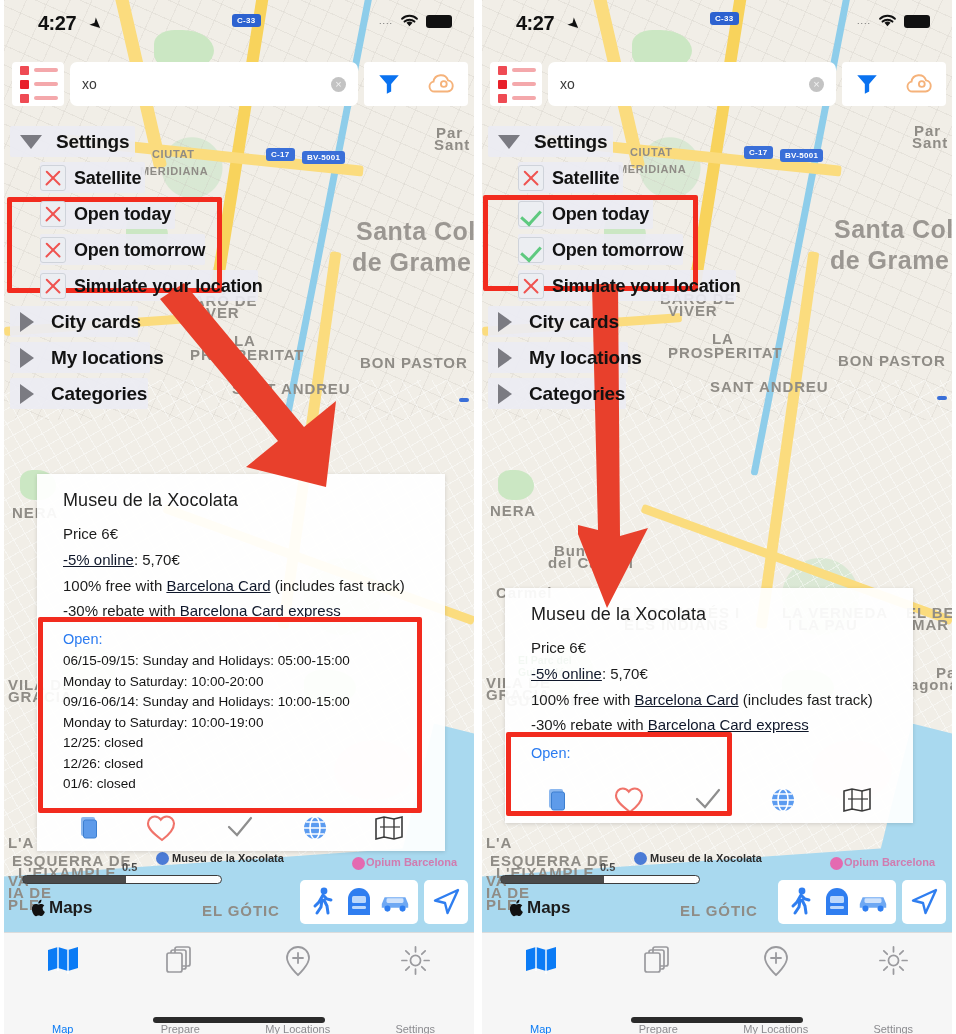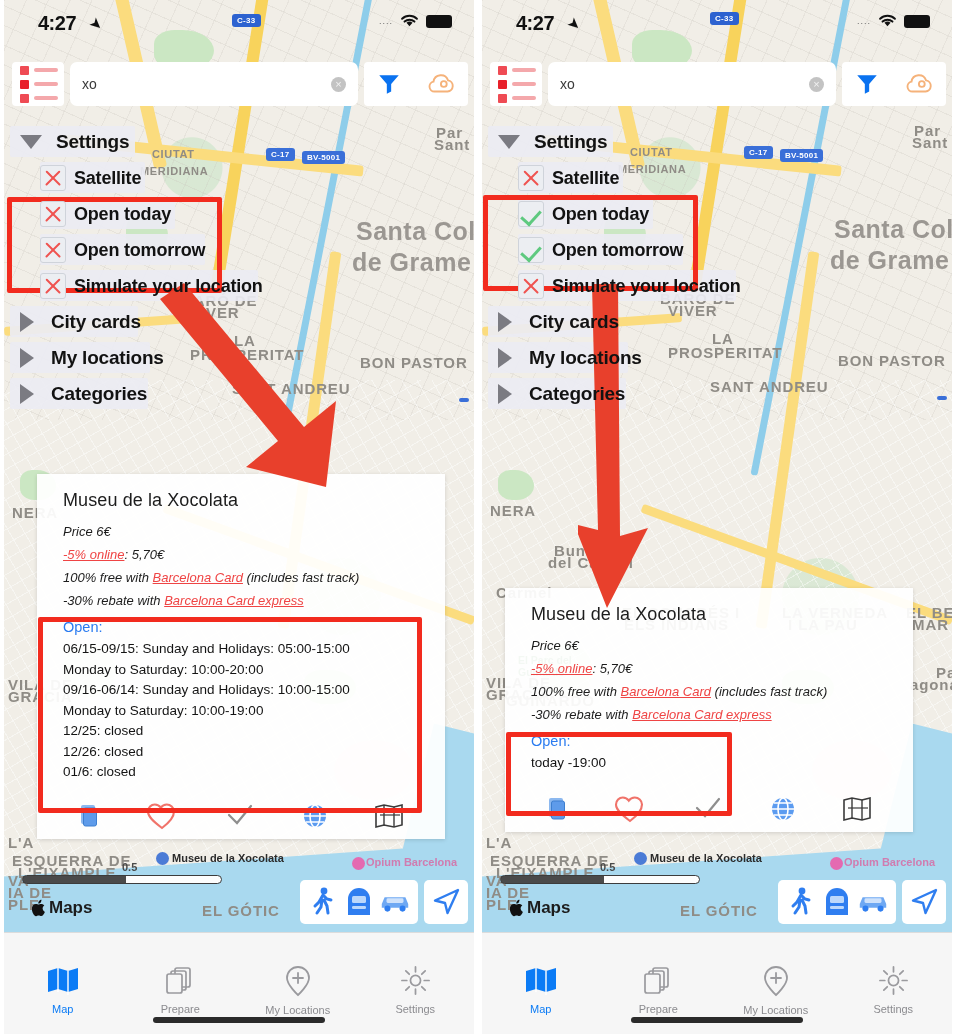--- a/index.html
+++ b/index.html
@@ -89,22 +89,22 @@
 
   
   .hlbox{position:absolute;border:5px solid #f22b1e;border-radius:2px;pointer-events:none;}
 
   
   .arrow{position:absolute;pointer-events:none;}
 
   
   .card{position:absolute;background:rgba(255,255,255,.93);box-shadow:0 1px 4px rgba(0,0,0,.14);}
   .card .ttl{font-size:18px;color:#1c1c1c;padding:16px 0 10px 26px;letter-spacing:.1px;}
-  .card .ln{font-size:13px;color:#1c1c1c;padding:2px 0 2px 26px;line-height:1.45;font-style:italic;}
-  .lk{color:#ef4444;text-decoration:underline;}
+  .card .ln{font-size:15px;color:#1c1c1c;padding:2px 0 2px 26px;line-height:1.45;}
+  .lk{color:#0f172a;text-decoration:underline;}
   .openhdr{color:#2a7bf0;font-size:14.5px;padding:7px 0 4px 26px;}
   .hrs{font-size:13.5px;color:#141414;padding:0 0 0 26px;line-height:1.52;}
   .cardicons{display:flex;align-items:center;justify-content:space-around;height:46px;padding:0 18px;}
 
   
   .scale{position:absolute;left:18px;top:861px;}
   .scale .n{font-size:11px;color:#4b4b4b;font-weight:700;margin-left:100px;}
   .scale .bar{margin-top:2px;width:200px;height:9px;border:1.5px solid #3c3c3c;border-radius:5px;
               background:linear-gradient(90deg,#4a4a4a 0 52%,#fdfdfd 52% 100%);box-sizing:border-box;}
   .attr{position:absolute;left:28px;top:898px;display:flex;align-items:center;gap:2px;
@@ -112,21 +112,21 @@
 
   
   .transport{position:absolute;right:56px;top:880px;height:44px;background:#fff;border-radius:5px;
              display:flex;align-items:center;gap:2px;padding:0 6px;}
   .locbtn{position:absolute;right:6px;top:880px;width:44px;height:44px;background:#fff;border-radius:5px;
           display:flex;align-items:center;justify-content:center;}
 
   
   .tabbar{position:absolute;left:0;top:932px;width:470px;height:102px;background:#f6f6f6;
           border-top:1px solid #dcdcdc;display:flex;}
-  .tab{flex:1;display:flex;flex-direction:column;align-items:center;justify-content:center;padding-top:12px;gap:7px;}
+  .tab{flex:1;display:flex;flex-direction:column;align-items:center;justify-content:space-between;padding-top:12px;gap:7px;}
   .tab .tl{font-size:11px;color:#8b8b8f;}
   .tab.active .tl{color:#0b7bf5;}
   .homebar{position:absolute;left:50%;transform:translateX(-50%);bottom:12px;width:172px;height:6px;
            background:#2b2b2b;border-radius:3px;}
   .poi-label{position:absolute;font-size:11px;font-weight:700;color:#2b2b2b;white-space:nowrap;}
 </style>
 </head>
 <body>
 
 <div class="stage">
@@ -545,21 +545,20 @@
     </div>
 
     <div class="card" style="left:23px;top:588px;width:408px">
       <div class="ttl">Museu de la Xocolata</div>
       <div class="ln">Price 6€</div>
       <div class="ln"><span class="lk">-5% online</span><span>: 5,70€</span></div>
       <div class="ln"><span>100% free with </span><span class="lk">Barcelona Card</span><span>  (includes fast track)</span></div>
       <div class="ln"><span>-30% rebate with </span><span class="lk">Barcelona Card express</span></div>
       <div class="openhdr">Open:</div>
       <div style="padding-bottom:12px">
-        <div class="hrs">today -19:00</div>
       </div>
       <div class="cardicons">
         <svg width="22" height="26" viewBox="0 0 22 26">
             <rect x="3" y="2" width="14" height="19" rx="2" fill="#8cb8ef"></rect>
             <rect x="5.5" y="5" width="13" height="18" rx="2" fill="#5e9bea" stroke="#3d7fd0"></rect>
           </svg>
         <svg width="34" height="30" viewBox="0 0 34 30">
             <path d="M17 27C9 21 3 16 3 10.5 3 6.4 6.2 3.5 9.8 3.5c2.6 0 4.8 1.4 6 3.2C17 4.9 19.2 3.5 21.8 3.5 25.4 3.5 29 6.4 29 10.5 29 16 25 21 17 27z" fill="none" stroke="#f0736a" stroke-width="2.1"></path>
           </svg>
         <svg width="30" height="26" viewBox="0 0 30 26">

